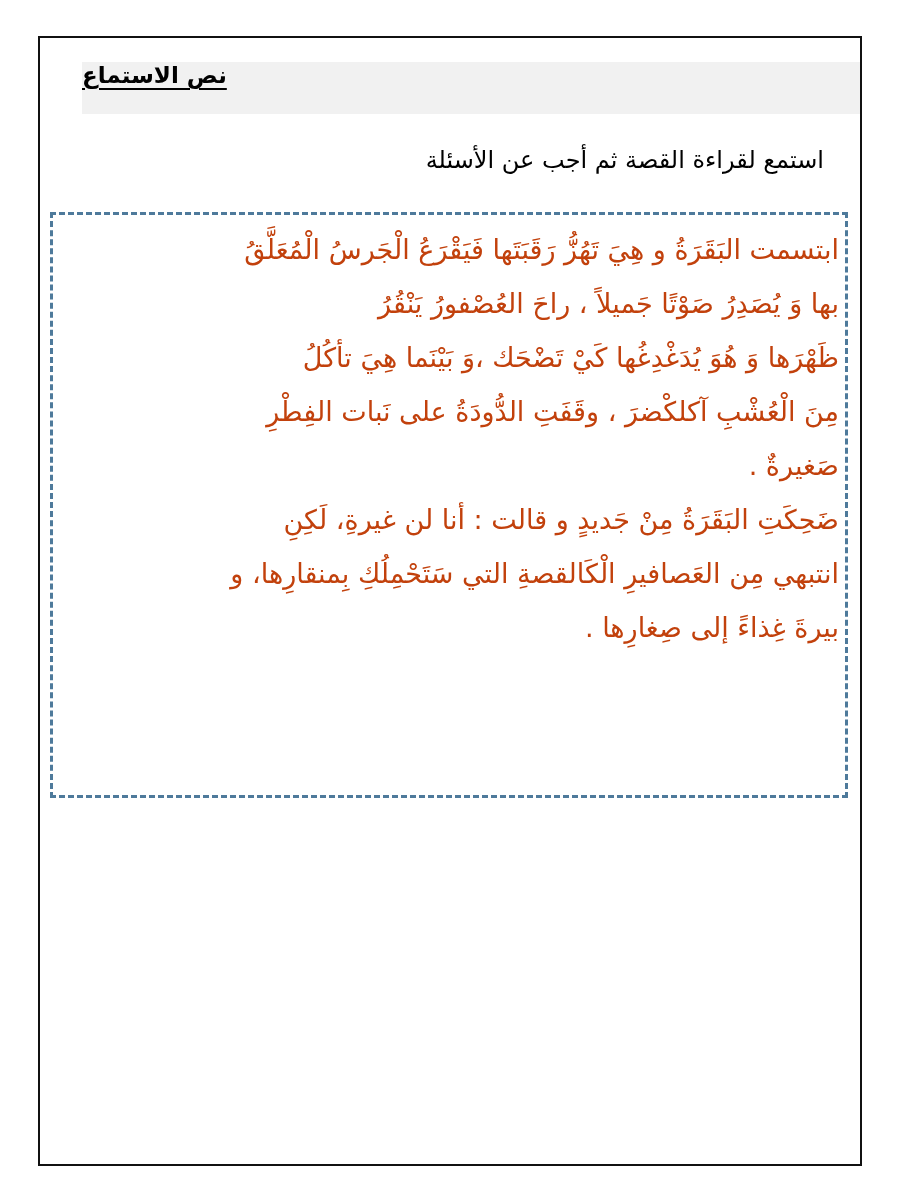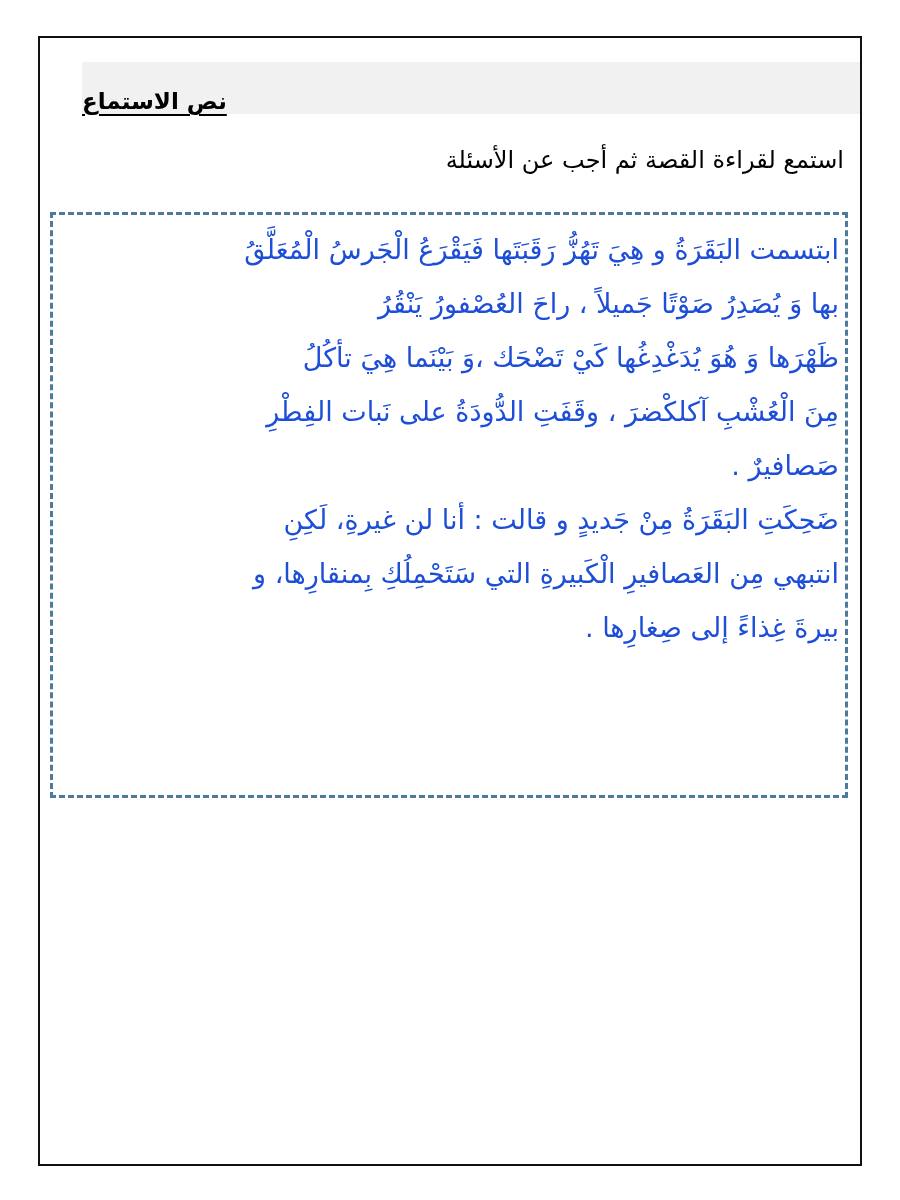--- a/index.html
+++ b/index.html
@@ -25,37 +25,37 @@
     box-sizing: content-box;
   }
   .header-bar {
     position: absolute;
     left: 42px;
     right: 0;
     top: 24px;
     height: 52px;
     background: #f1f1f1;
     display: flex;
-    align-items: flex-end;
+    align-items: flex-start;
     justify-content: flex-end;
     direction: rtl;
     padding: 0 8px 0 0;
     box-sizing: border-box;
   }
   .header-title {
     font-weight: bold;
     font-size: 23px;
     color: #000000;
     text-decoration: underline;
     text-underline-offset: 5px;
     letter-spacing: 0.5px;
   }
   .instruction {
     position: absolute;
-    right: 16px;
+    right: 36px;
     top: 108px;
     direction: rtl;
     text-align: center;
     font-size: 24px;
     color: #000000;
   }
   .story-box {
     position: absolute;
     left: 10px;
     top: 174px;
@@ -63,40 +63,40 @@
     height: 586px;
     border: 3px dashed #4e7a9b;
     box-sizing: border-box;
     padding: 8px 6px 0 6px;
     direction: rtl;
     overflow: hidden;
   }
   .story-line {
     font-size: 27px;
     line-height: 54px;
-    color: #1d4ed8;
+    color: #c2410c;
     text-align: right;
     direction: rtl;
   }
 </style>
 </head>
 <body>
 
 <div class="page-frame">
 
   <div class="header-bar">
     <span class="header-title">نص الاستماع</span>
   </div>
 
   <div class="instruction">استمع لقراءة القصة  ثم أجب عن الأسئلة</div>
 
   <div class="story-box">
     <div class="story-line">ابتسمت البَقَرَةُ و هِيَ تَهُزُّ رَقَبَتَها فَيَقْرَعُ الْجَرسُ الْمُعَلَّقُ</div>
     <div class="story-line">بها وَ يُصَدِرُ صَوْتًا جَميلاً ، راحَ العُصْفورُ يَنْقُرُ</div>
     <div class="story-line">ظَهْرَها وَ هُوَ يُدَغْدِغُها كَيْ تَضْحَك ،وَ بَيْنَما هِيَ تأكُلُ</div>
     <div class="story-line">مِنَ الْعُشْبِ آكلكْضرَ ، وقَفَتِ الدُّودَةُ على نَبات الفِطْرِ</div>
-    <div class="story-line">صَصافيرٌ .</div>
+    <div class="story-line">صَغيرةٌ .</div>
     <div class="story-line">ضَحِكَتِ البَقَرَةُ مِنْ جَديدٍ و قالت : أنا لن غيرةِ، لَكِنِ</div>
-    <div class="story-line">انتبهي مِن العَصافيرِ الْكَبيرةِ التي سَتَحْمِلُكِ بِمنقارِها، و</div>
+    <div class="story-line">انتبهي مِن العَصافيرِ الْكَالقصةِ التي سَتَحْمِلُكِ بِمنقارِها، و</div>
     <div class="story-line">بيرةَ غِذاءً إلى صِغارِها .</div>
   </div>
 
 </div>
 
 </body></html>

